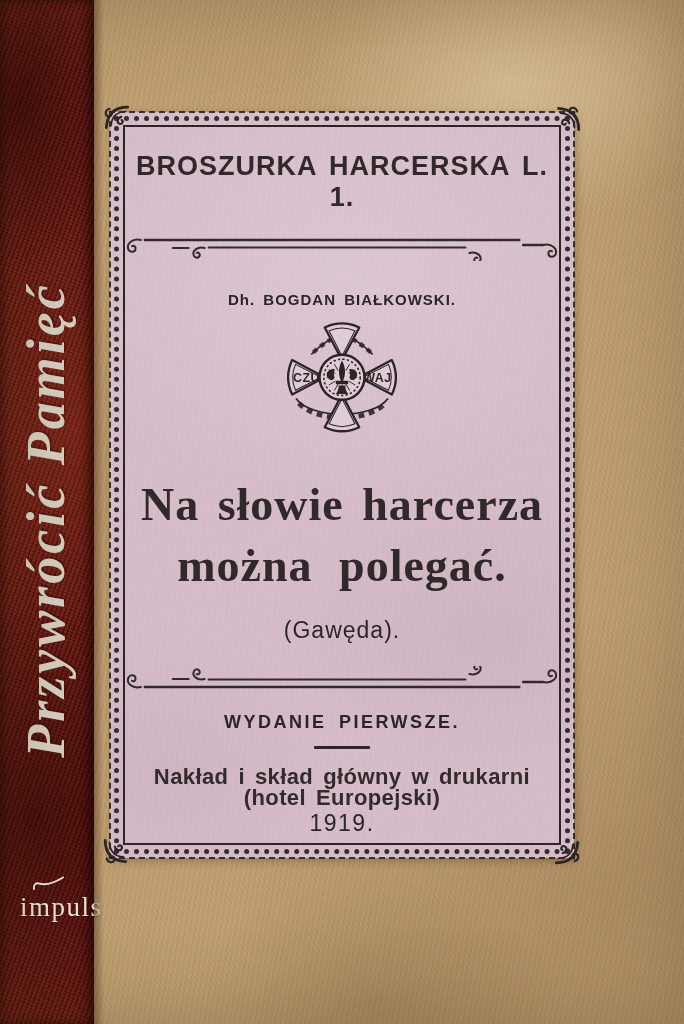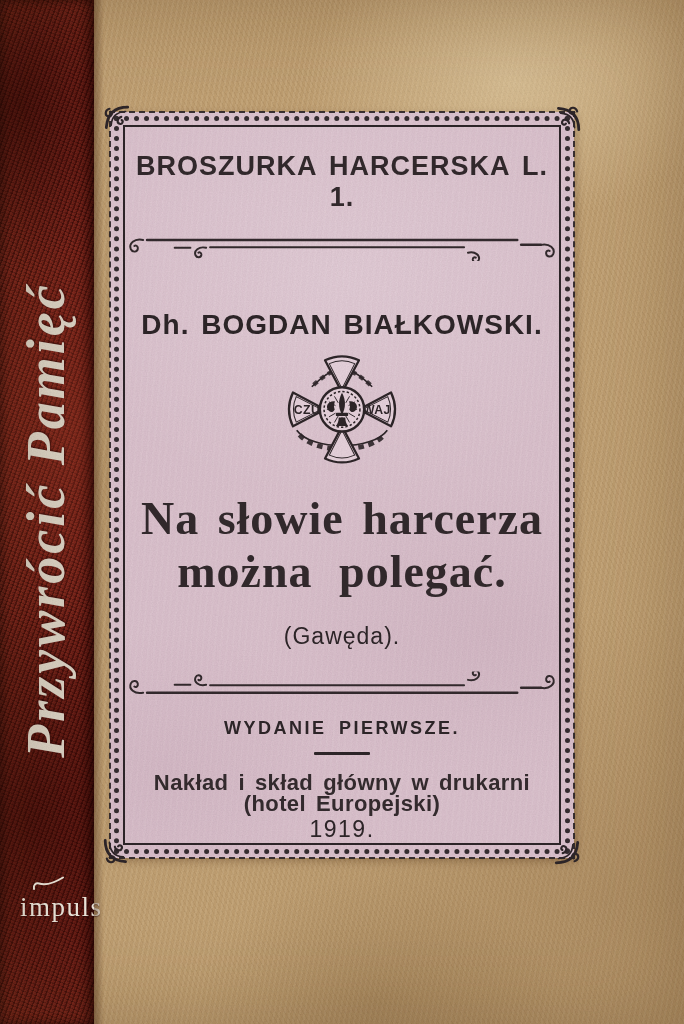--- a/index.html
+++ b/index.html
@@ -93,32 +93,32 @@
     color:var(--ink);text-align:center;
   }
   .series-header{
     margin-top:24px;
     font-size:27px;font-weight:bold;letter-spacing:1px;word-spacing:4px;
     color:#332a2d;
   }
   .divider{width:442px;height:26px;margin-top:22px;}
   .divider.flip{transform:scaleY(-1);}
   .author{
-    margin-top:48px;
-    font-size:28px;font-weight:bold;letter-spacing:1px;word-spacing:3px;
+    margin-top:30px;
+    font-size:15px;font-weight:bold;letter-spacing:1px;word-spacing:3px;
   }
   .emblem{margin-top:8px;}
   .title-line1{
-    margin-top:8px;
+    margin-top:24px;
     font-family:"Liberation Serif", serif;
     font-size:46px;font-weight:bold;letter-spacing:1px;word-spacing:6px;
     color:#332a2d;
   }
   .title-line2{
-    margin-top:0;
+    margin-top:8px;
     font-family:"Liberation Serif", serif;
     font-size:46px;font-weight:bold;letter-spacing:1px;word-spacing:14px;
     color:#332a2d;
   }
   .subtitle{
     margin-top:25px;
     font-family:Liberation Sans, sans-serif;
     font-size:23px;letter-spacing:1px;
   }
   .edition{

